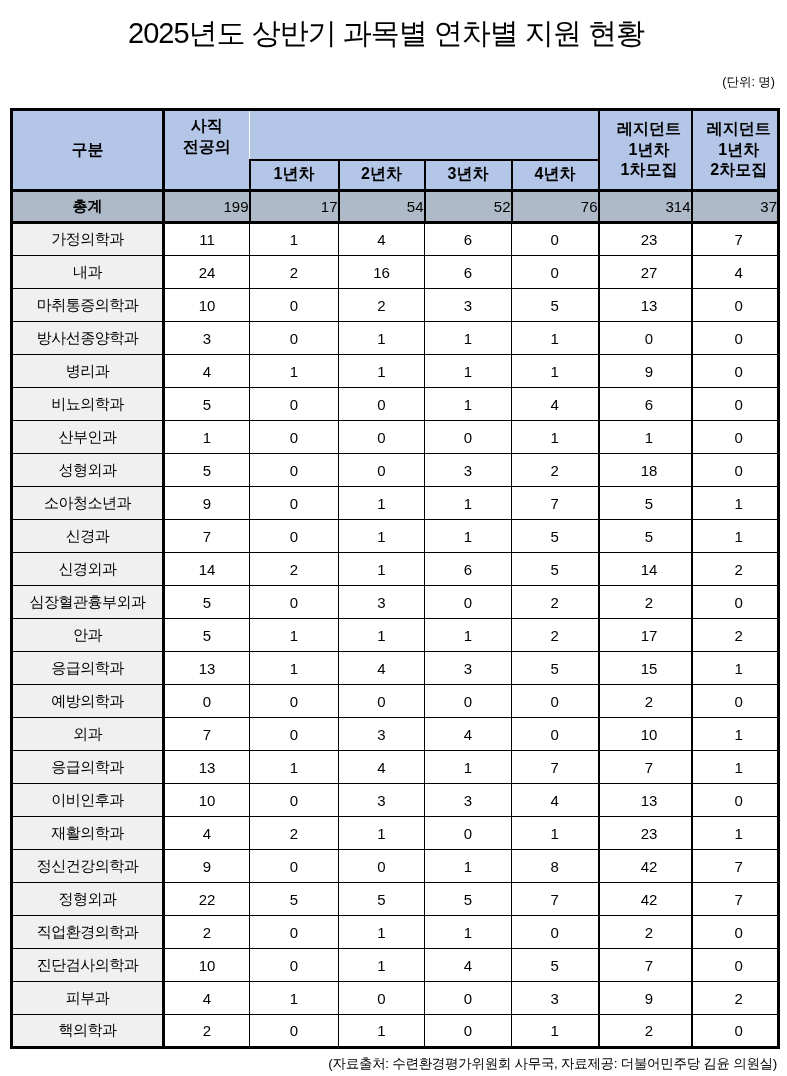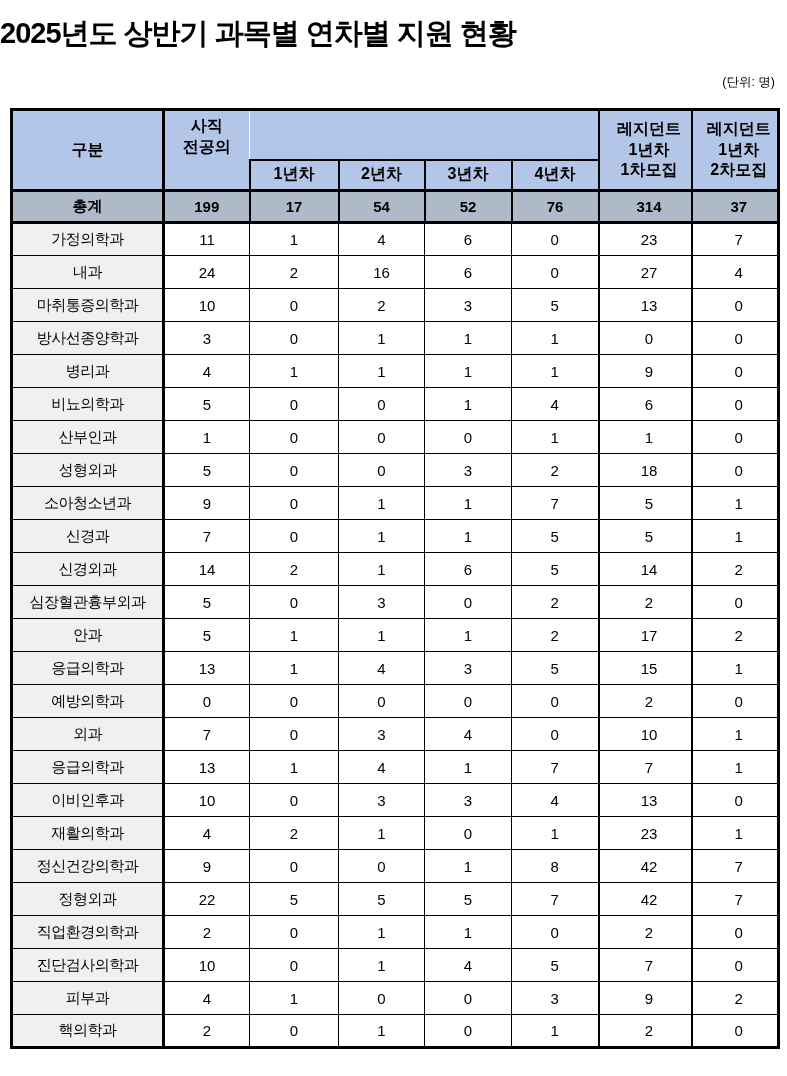--- a/index.html
+++ b/index.html
@@ -11,22 +11,23 @@
   }
   .page {
     position: relative;
     width: 787px;
     height: 1076px;
     background: #fff;
     overflow: hidden;
   }
   .title {
     margin: 14px 15px 0 0;
+    text-align: center;
     font-size: 29px;
-    font-weight: 700;
+    font-weight: 400;
     letter-spacing: -1px;
     line-height: 38px;
   }
   .unit-note {
     margin: 23px 12px 18px 0;
     text-align: right;
     font-size: 12.5px;
     line-height: 15px;
   }
   table.report {
@@ -63,21 +64,21 @@
   th.empty-top { border-left-width: 0; }
   tr.total-row { height: 32px; margin-top: 36px; }
   tr.total-row th, tr.total-row td {
     background: var(--total-bg, #afbac8);
     border-width: 2px;
     border-top-width: 3px;
     border-bottom-width: 3px;
     font-size: 15px;
   }
   tr.total-row th { font-weight: bold; border-right-width: 3px; }
-  tr.total-row td { font-weight: bold; }
+  tr.total-row td { font-weight: normal; text-align: right; }
   tbody tr.data-row { height: 33px; }
   tbody tr.data-row th {
     background: var(--label-bg, #f0f0f0);
     font-size: 15px;
     font-weight: normal;
     border-right-width: 3px;
     letter-spacing: -0.5px;
   }
   tbody tr.data-row td {
     background: #ffffff;
@@ -386,14 +387,15 @@
           <td>0</td>
           <td>1</td>
           <td>0</td>
           <td>1</td>
           <td>2</td>
           <td>0</td>
         </tr>
       </tbody>
   </table>
 
+  <div class="source-note">(자료출처: 수련환경평가위원회 사무국, 자료제공: 더불어민주당 김윤 의원실)</div>
 
 </div>
 
 </body></html>

